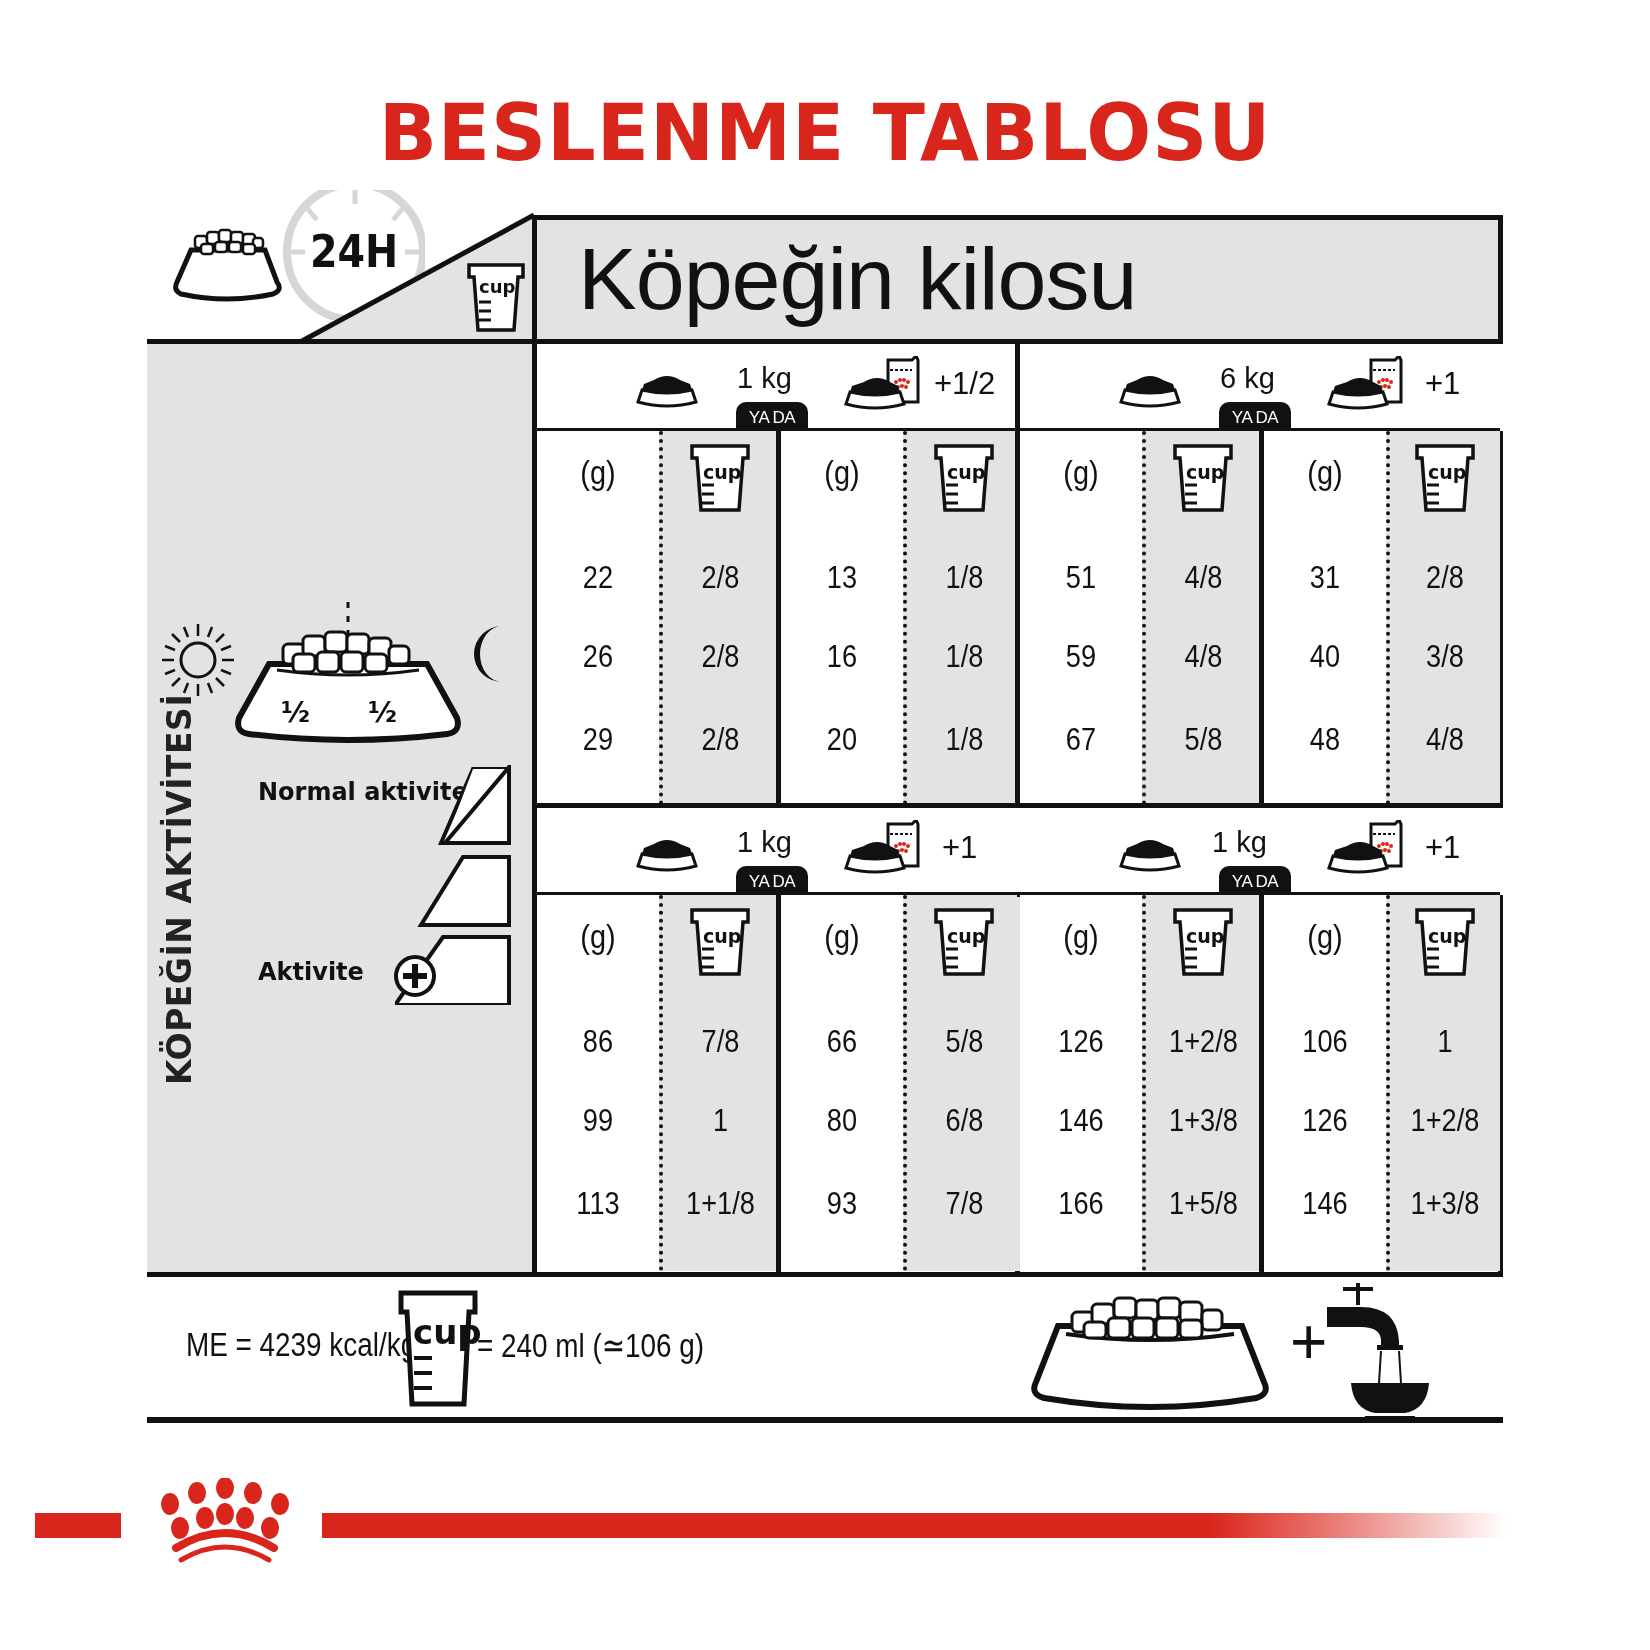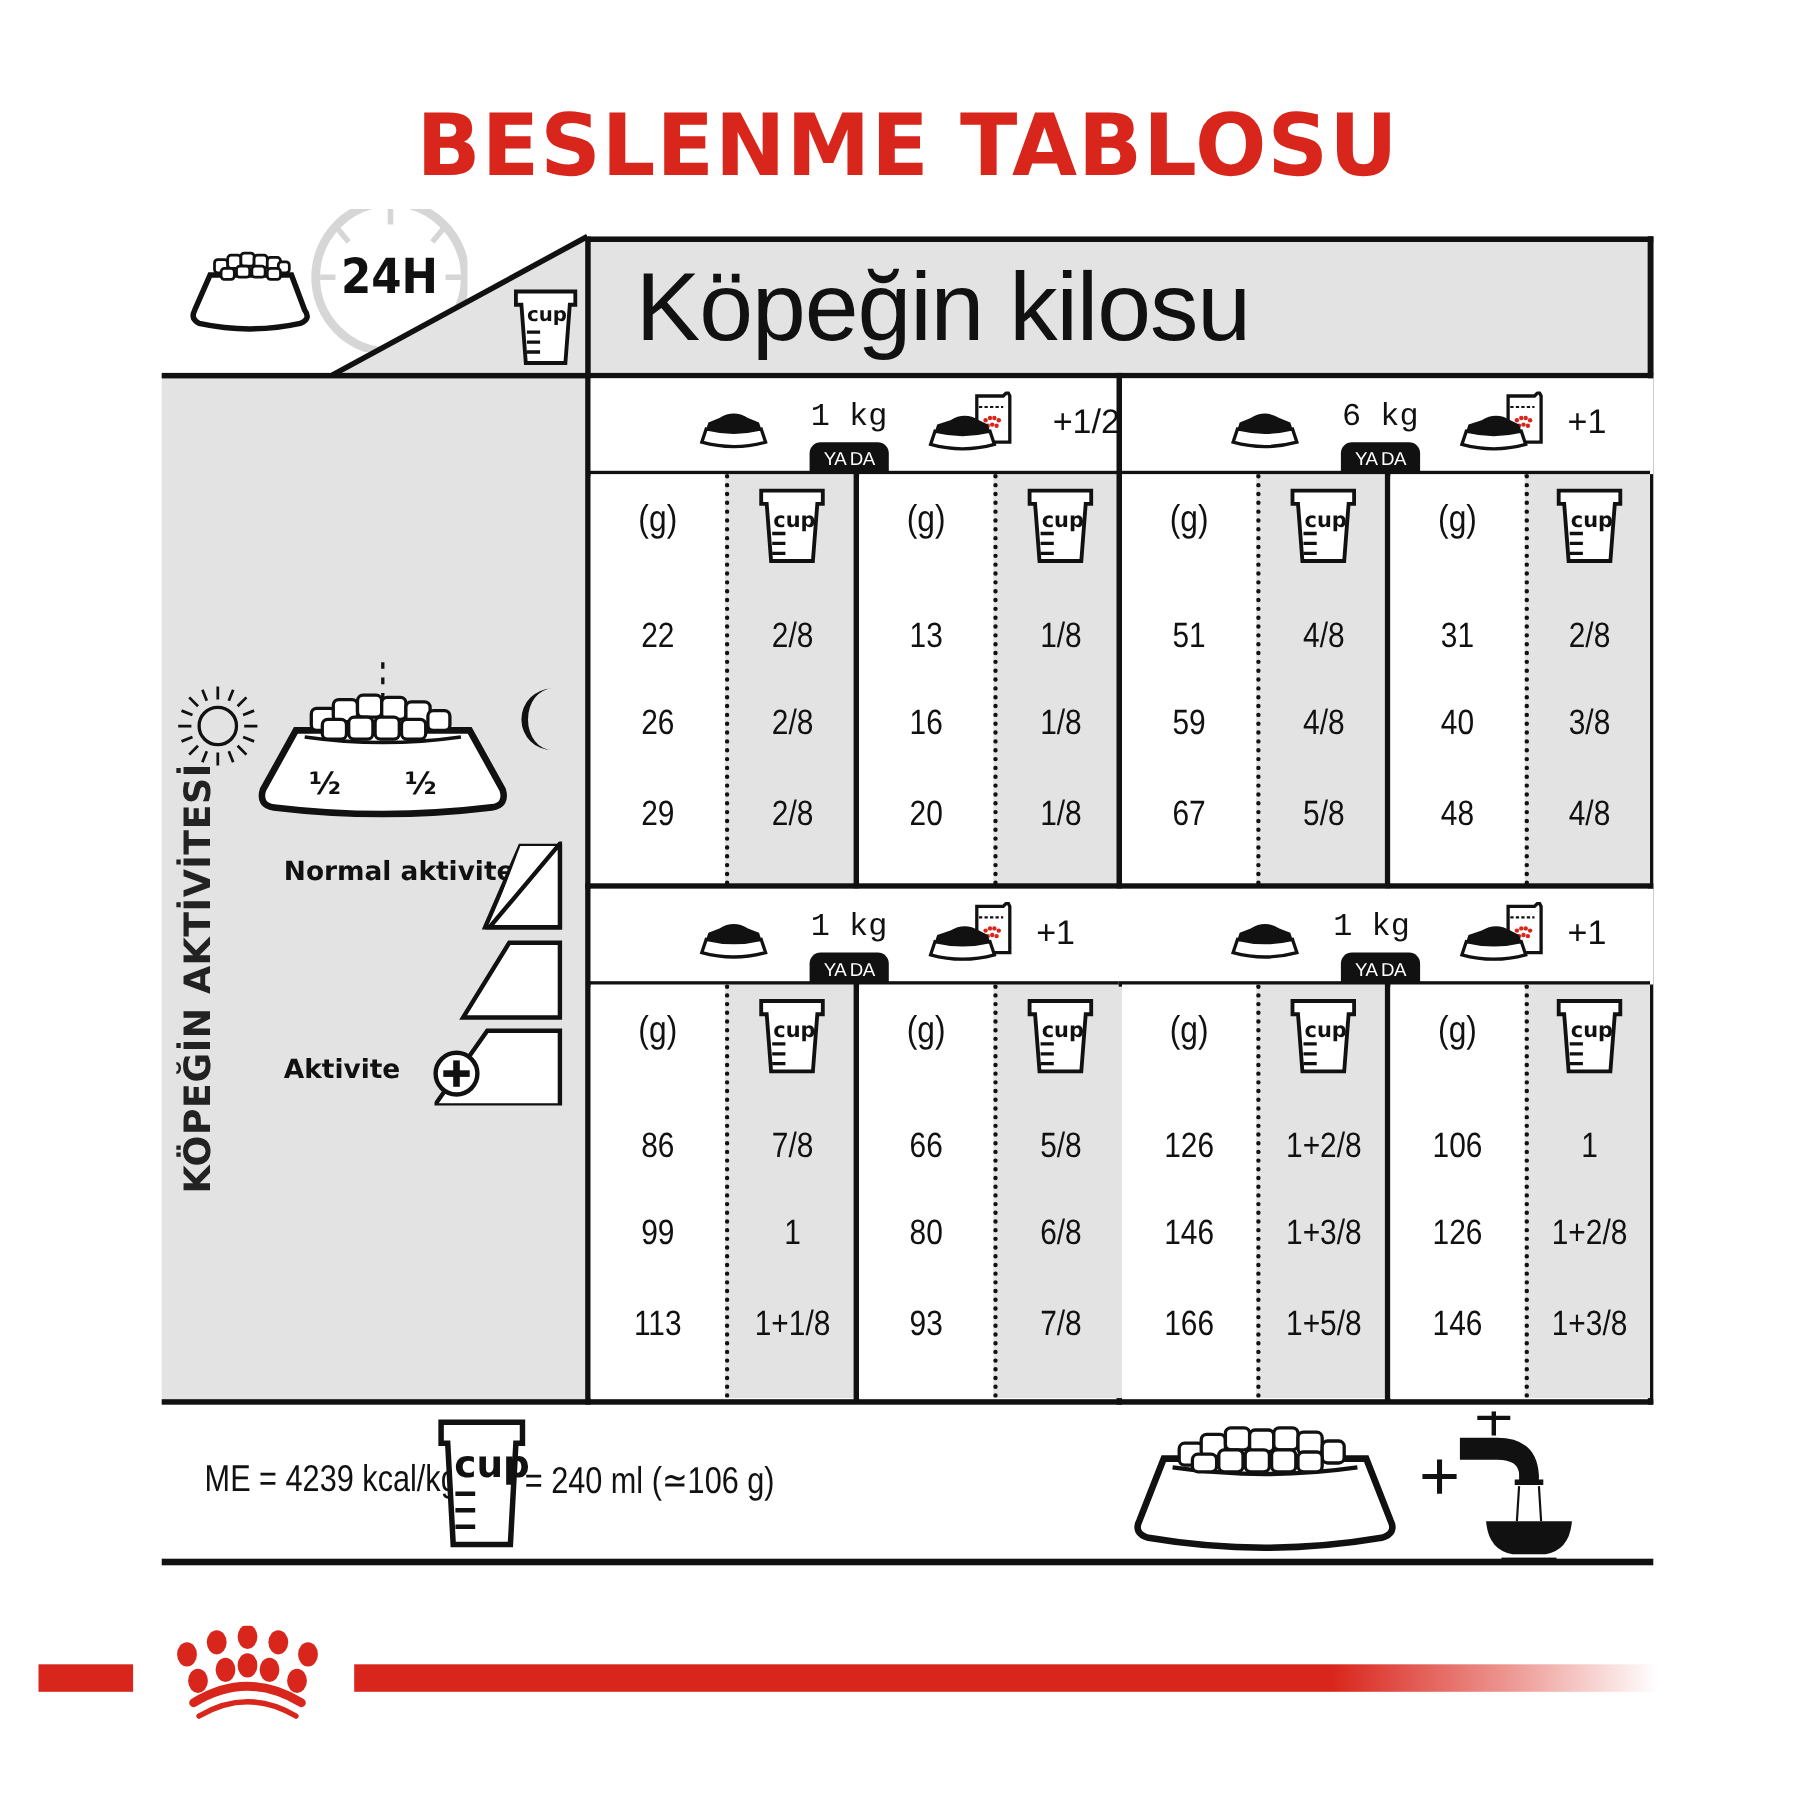--- a/index.html
+++ b/index.html
@@ -18,21 +18,21 @@
   #vtext { left: 160px; top: 1085px; transform-origin: left top; transform: rotate(-90deg); font-family: "DejaVu Sans", sans-serif; font-weight: bold; font-size: 33px; letter-spacing: 0.5px; white-space: nowrap; color: #222; }
   .act-label { font-family: "DejaVu Sans", sans-serif; font-weight: bold; font-size: 24px; color: #111; }
 
   
   .hline { background: #111; height: 5px; }
   .vline { background: #111; width: 5px; }
 
   
   .quad { position: absolute; width: 483px; }
   .kg-head { position: absolute; left: 0; top: 0; width: 483px; height: 87px; background: #fff; }
-  .kg-label { position: absolute; font-family: Liberation Mono, monospace; font-size: 29px; color: #111; top: 18px; }
+  .kg-label { position: absolute; font-family: Liberation Sans, sans-serif; font-size: 29px; color: #111; top: 18px; }
   .plus-label { position: absolute; font-family: "Liberation Sans", sans-serif; font-size: 31px; color: #111; top: 22px; }
   .yada { position: absolute; top: 58px; width: 72px; height: 30px; background: #111; color: #fff; border-radius: 10px 10px 0 0; font-family: "Liberation Sans", sans-serif; font-size: 17px; text-align: center; line-height: 32px; letter-spacing: -0.5px; }
   .sub { position: absolute; top: 87px; width: 241px; }
   .col-g { position: absolute; left: 0; top: 0; width: 122px; height: 100%; background: #fff; }
   .col-c { position: absolute; left: 122px; top: 0; width: 119px; height: 100%; background: #e3e3e3; border-left: 4px dotted #111; }
   .cell { position: absolute; width: 100%; text-align: center; font-family: "Liberation Sans", sans-serif; font-size: 32px; color: #111; transform: scaleX(0.85); }
   .g-head { font-size: 34px; }
 
   
   #bottom-line { left: 147px; top: 1417px; width: 1356px; height: 6px; background: #111; }
@@ -194,21 +194,21 @@
             <circle cx="62" cy="24" r="2"></circle>
             <circle cx="66" cy="26" r="2"></circle>
             <circle cx="56" cy="31" r="2"></circle>
             <circle cx="60" cy="30" r="2"></circle>
             <circle cx="64" cy="31" r="2"></circle>
           </g>
           <path d="M22 26 Q35 18 48 26 L56 30 L62 48 Q33 58 4 48 L10 30 Z" fill="#111"></path>
           <path d="M8 36 Q33 42 58 36 L62 48 Q33 56 4 48 Z" fill="#fff" stroke="#111" stroke-width="3"></path>
         </svg>
     </div>
-    <div class="plus-label" style="left:420px;">+1/2</div>
+    <div class="plus-label" style="left:397px;">+1/2</div>
   </div>
   <div class="abs hline" style="left:-3px; top:84px; width:488px;"></div>
   <div class="sub" style="left:0; height:374px;">
     <div class="col-g">
       <div class="cell g-head" style="top:22px;">(g)</div>
       <div class="cell" style="top:128px;">22</div>
       <div class="cell" style="top:207px;">26</div>
       <div class="cell" style="top:290px;">29</div>
     </div>
     <div class="col-c">

